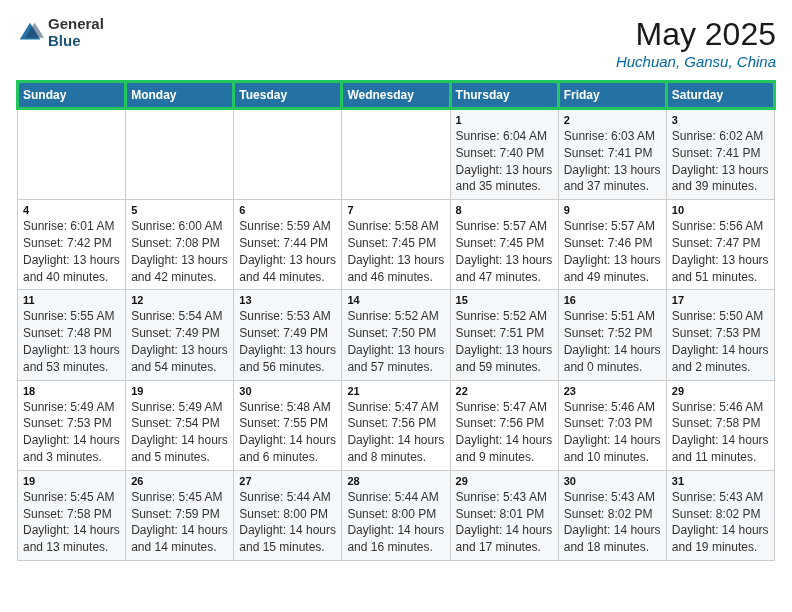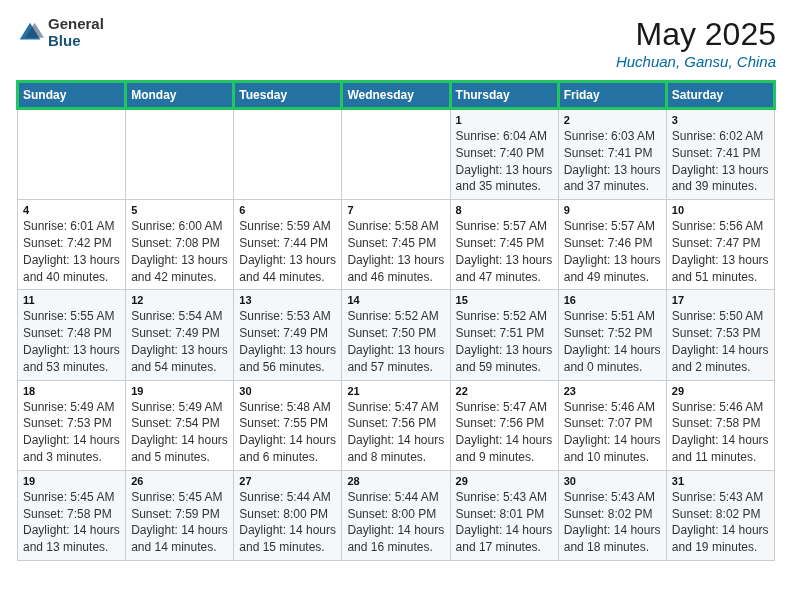--- a/index.html
+++ b/index.html
@@ -290,21 +290,21 @@
         <td>
           <div class="day-num">22</div>
           <div class="day-detail">Sunrise: 5:47 AM
 Sunset: 7:56 PM
 Daylight: 14 hours
 and 9 minutes.</div>
         </td>
         <td>
           <div class="day-num">23</div>
           <div class="day-detail">Sunrise: 5:46 AM
-Sunset: 7:07 PM
+Sunset: 7:03 PM
 Daylight: 14 hours
 and 10 minutes.</div>
         </td>
         <td>
           <div class="day-num">29</div>
           <div class="day-detail">Sunrise: 5:46 AM
 Sunset: 7:58 PM
 Daylight: 14 hours
 and 11 minutes.</div>
         </td>

